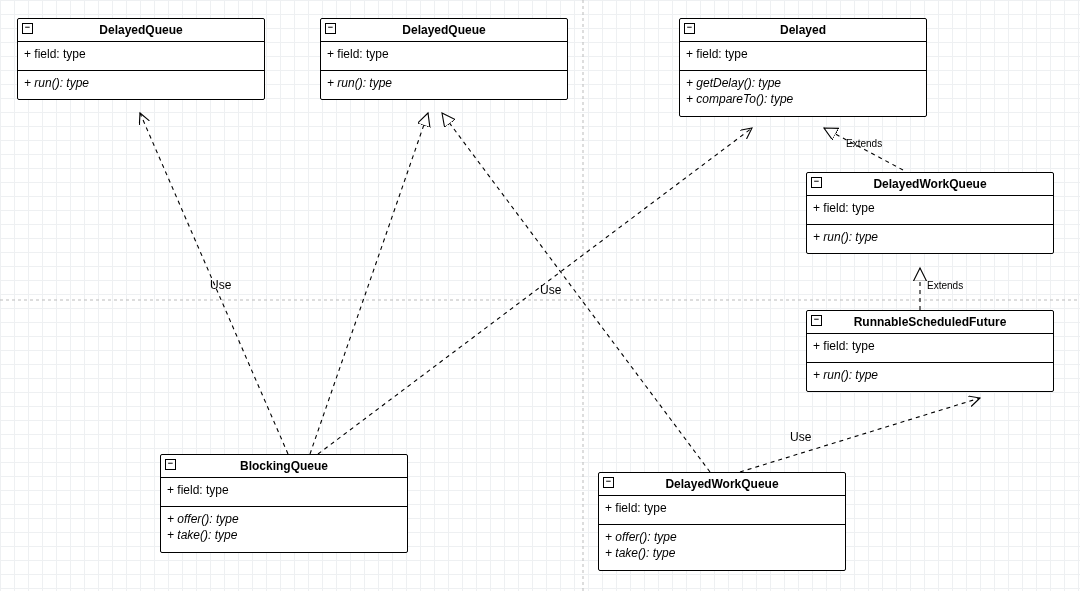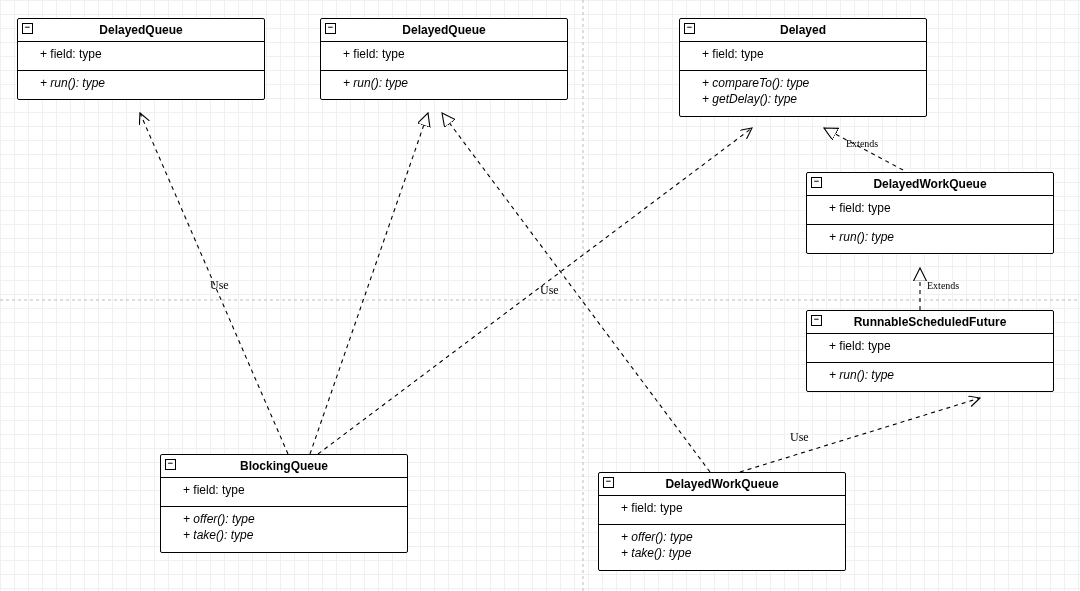--- a/index.html
+++ b/index.html
@@ -38,21 +38,20 @@
     border-bottom: 1px solid #000;
   }
   .uml-methods {
     padding: 4px 6px 8px 6px;
     font-style: italic;
   }
   .uml-row {
     line-height: 1.35;
     text-align: left;
     white-space: nowrap;
-    margin-left: 16px;
   }
   .collapse-icon {
     position: absolute;
     left: 4px;
     top: 4px;
     width: 9px;
     height: 9px;
     border: 1px solid #000;
     font-size: 9px;
     line-height: 7px;
@@ -61,21 +60,21 @@
   }
   svg#connectors {
     position: absolute;
     left: 0; top: 0;
     width: 1080px;
     height: 591px;
     pointer-events: none;
   }
   .conn { stroke: #000; stroke-width: 1.1; fill: none; stroke-dasharray: 4 4; }
   .guide { stroke: #bbb; stroke-width: 1; stroke-dasharray: 3 3; }
-  .lbl { position: absolute; font-size: 12px; background: transparent; font-family: Liberation Serif, serif; }
+  .lbl { position: absolute; font-size: 12px; background: transparent; }
   .lbl-sm { font-size: 10px; }
 </style>
 </head>
 <body>
 
 <svg id="connectors">
   <defs>
     <marker id="open-arrow" markerWidth="12" markerHeight="12" refX="10" refY="5" orient="auto">
       <path d="M0,0 L10,5 L0,10" stroke="#000" stroke-width="1" fill="none"></path>
     </marker>
@@ -136,22 +135,22 @@
 
 <div class="uml-class" style="left:679px; top:18px; width:248px;">
   <div class="uml-title">
     <span class="collapse-icon">−</span>
     <span>Delayed</span>
   </div>
   <div class="uml-fields">
       <div class="uml-row">+ field: type</div>
     </div>
   <div class="uml-methods">
+    <div class="uml-row">+ getDelay(): type</div>
     <div class="uml-row">+ compareTo(): type</div>
-    <div class="uml-row">+ getDelay(): type</div>
   </div>
 </div>
 
 <div class="uml-class" style="left:806px; top:172px; width:248px;">
   <div class="uml-title">
     <span class="collapse-icon">−</span>
     <span>DelayedWorkQueue</span>
   </div>
   <div class="uml-fields">
       <div class="uml-row">+ field: type</div>

